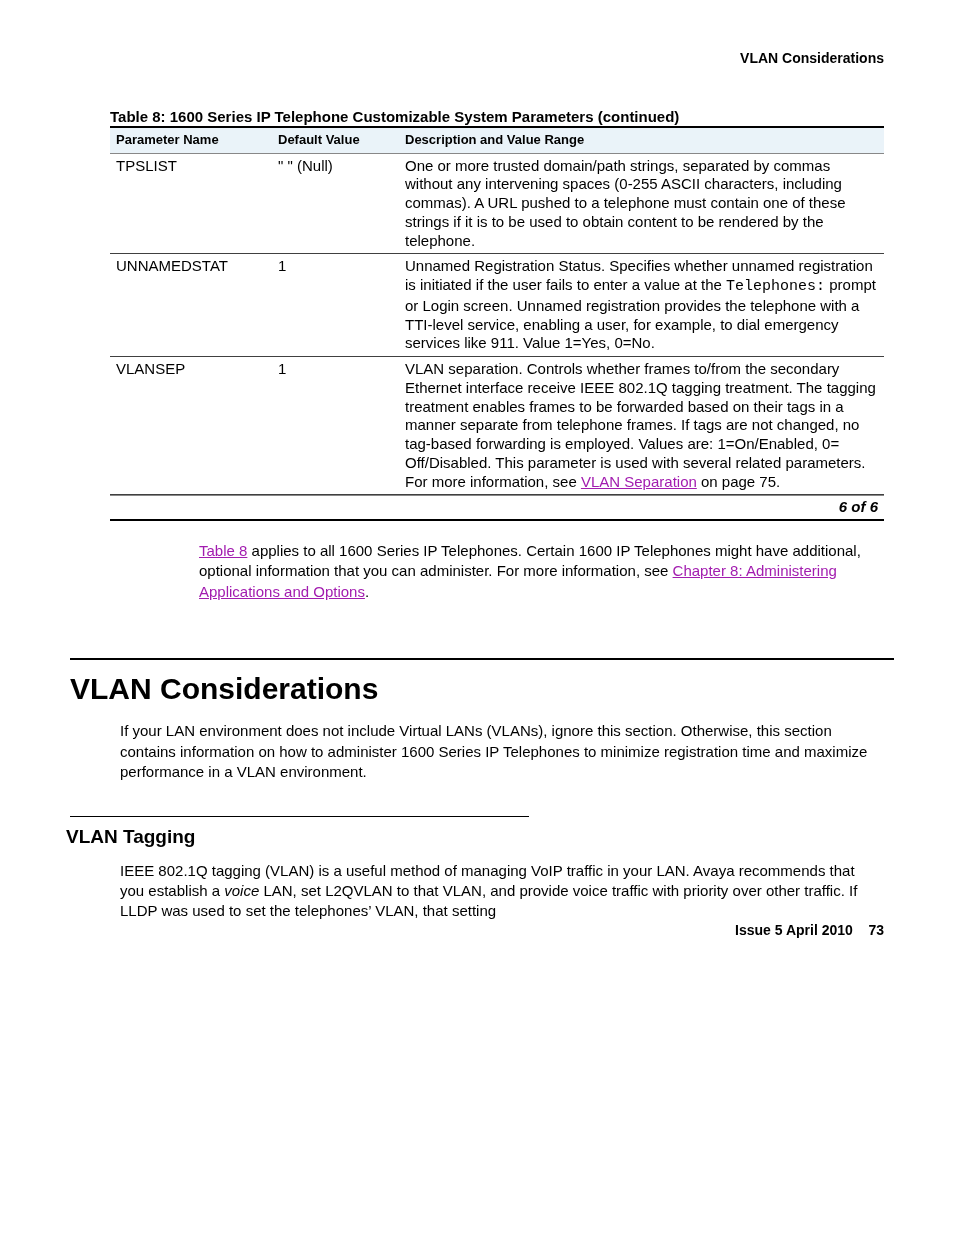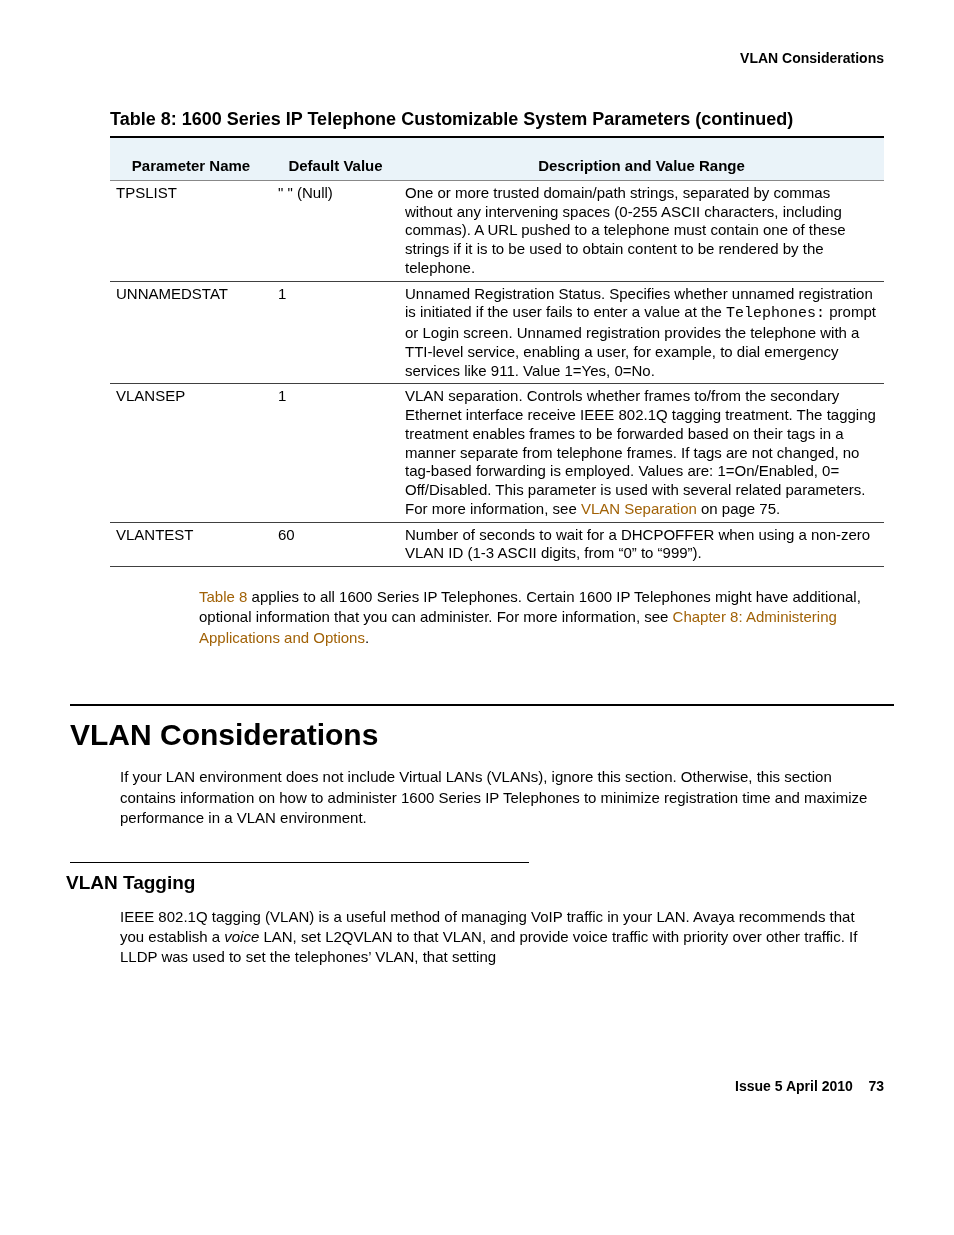--- a/index.html
+++ b/index.html
@@ -18,35 +18,34 @@
     font-size: 14px;
     margin-bottom: 40px;
     margin-right: 10px;
   }
   .table-area {
     margin-left: 50px;
     margin-right: 10px;
   }
   .table-caption {
     font-weight: bold;
-    font-size: 18px;
-    margin-bottom: 6px;
+    font-size: 15px;
   }
   table {
     border-collapse: collapse;
     width: 100%;
   }
   thead tr {
     background: #eaf3f9;
   }
   th {
-    text-align: center;
+    text-align: left;
     font-weight: bold;
-    padding: 19px 6px 4px 6px;
-    font-size: 15px;
+    padding: 4px 6px 4px 6px;
+    font-size: 13px;
     border-top: 2px solid #000;
     border-bottom: 1px solid #888;
   }
   td {
     vertical-align: top;
     padding: 3px 6px 3px 6px;
     font-size: 15px;
     border-bottom: 1px solid #404040;
   }
   .col-param { width: 150px; }
@@ -69,21 +68,22 @@
   }
   .note-label {
     font-weight: bold;
     margin-bottom: 4px;
   }
   .note-body {
     margin-left: 34px;
     line-height: 1.35;
   }
   .link {
-    color: #a16207;
+    color: #a21caf;
+    text-decoration: underline;
   }
   .hr-full {
     border: none;
     border-top: 2px solid #000;
     margin: 56px 0 10px 10px;
   }
   .hr-half {
     border: none;
     border-top: 1px solid #000;
     width: 55%;
@@ -101,21 +101,20 @@
     font-size: 19px;
     margin: 4px 0 12px 6px;
   }
   .body-para {
     margin: 0 16px 0 60px;
     line-height: 1.35;
     font-size: 15px;
   }
   .body-para em { }
   .footer {
-    margin-top: 110px;
     text-align: right;
     font-size: 14px;
     margin-right: 10px;
   }
   .footer b { font-weight: bold; }
 </style>
 </head>
 <body>
 
 <div class="header-right">VLAN Considerations</div>
@@ -139,27 +138,23 @@
       <tr>
         <td>UNNAMEDSTAT</td>
         <td>1</td>
         <td><span>Unnamed Registration Status. Specifies whether unnamed registration is initiated if the user fails to enter a value at the </span><span class="mono">Telephones:</span><span> prompt or Login screen. Unnamed registration provides the telephone with a TTI-level service, enabling a user, for example, to dial emergency services like 911. Value 1=Yes, 0=No.</span></td>
       </tr>
       <tr>
         <td>VLANSEP</td>
         <td>1</td>
         <td><span>VLAN separation. Controls whether frames to/from the secondary Ethernet interface receive IEEE 802.1Q tagging treatment. The tagging treatment enables frames to be forwarded based on their tags in a manner separate from telephone frames. If tags are not changed, no tag-based forwarding is employed. Values are: 1=On/Enabled, 0= Off/Disabled. This parameter is used with several related parameters. For more information, see </span><span class="link">VLAN Separation</span><span> on page 75.</span></td>
       </tr>
-      <tr>
-        <td>VLANTEST</td>
-        <td>60</td>
-        <td>Number of seconds to wait for a DHCPOFFER when using a non-zero VLAN ID (1-3 ASCII digits, from “0” to “999”).</td>
-      </tr>
     </tbody>
   </table>
+  <div class="table-foot">6 of 6</div>
 </div>
 
 <div class="note-block">
   <div class="note-body">
     <span class="link">Table 8</span><span> applies to all 1600 Series IP Telephones. Certain 1600 IP Telephones might have additional, optional information that you can administer. For more information, see </span><span class="link">Chapter 8: Administering Applications and Options</span><span>.</span>
   </div>
 </div>
 
 <hr class="hr-full">
 <h1 class="section">VLAN Considerations</h1>

